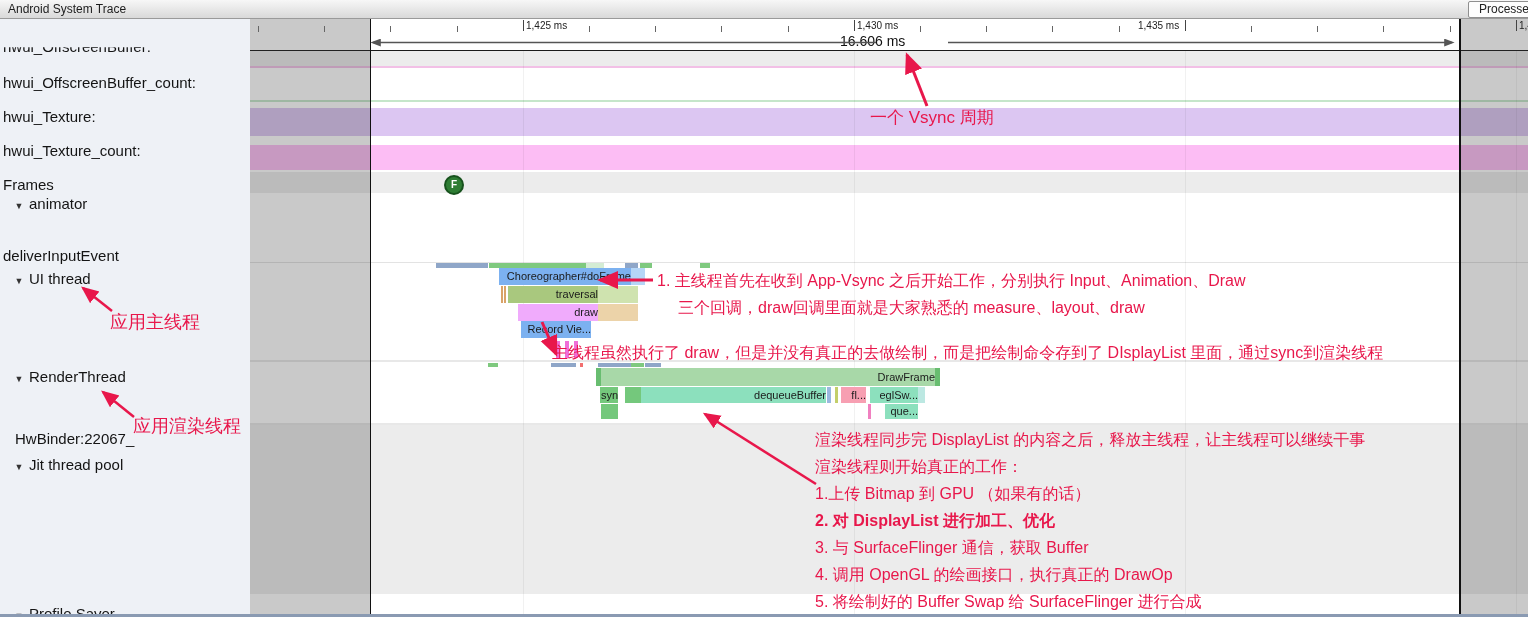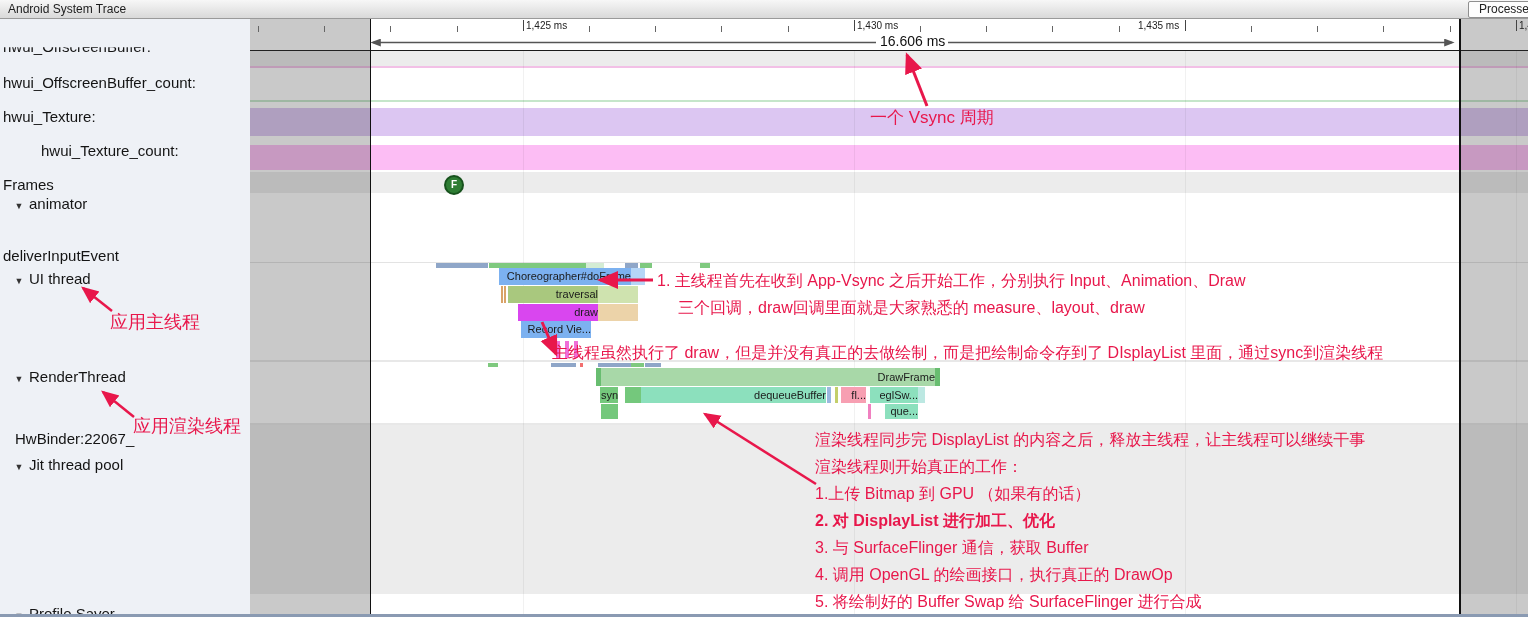--- a/index.html
+++ b/index.html
@@ -39,21 +39,21 @@
 
 <div id="root">
   <div id="titlebar" class="abs">
     <div id="title" class="abs">Android System Trace</div>
   </div>
   <div id="processes-btn" class="abs">Processes</div>
   <div id="sidebar" class="abs">
       <div class="side-item clip-top" style="top: 19px;"><span class="side-noarrow"></span><span>hwui_OffscreenBuffer:</span></div>
       <div class="side-item" style="top: 55px;"><span class="side-noarrow"></span><span>hwui_OffscreenBuffer_count:</span></div>
       <div class="side-item" style="top: 89px;"><span class="side-noarrow"></span><span>hwui_Texture:</span></div>
-      <div class="side-item" style="top: 123px; margin-left: 38px;"><span class="side-noarrow"></span><span>hwui_Texture_count:</span></div>
+      <div class="side-item" style="top: 123px;"><span class="side-noarrow"></span><span>hwui_Texture_count:</span></div>
       <div class="side-item" style="top: 157px;"><span class="side-noarrow"></span><span>Frames</span></div>
       <div class="side-item" style="top: 176px;"><span class="side-arrow">▼</span><span>animator</span></div>
       <div class="side-item" style="top: 228px;"><span class="side-noarrow"></span><span>deliverInputEvent</span></div>
       <div class="side-item" style="top: 251px;"><span class="side-arrow">▼</span><span>UI thread</span></div>
       <div class="side-item" style="top: 349px;"><span class="side-arrow">▼</span><span>RenderThread</span></div>
       <div class="side-item" style="top: 411px; margin-left: 12px;"><span class="side-noarrow"></span><span>HwBinder:22067_</span></div>
       <div class="side-item" style="top: 437px;"><span class="side-arrow">▼</span><span>Jit thread pool</span></div>
       <div class="side-item clip-bottom" style="top: 586px;"><span class="side-arrow">▼</span><span>Profile Saver</span></div>
     </div>
   <div id="tl" class="abs">
@@ -103,21 +103,21 @@
       <div class="slice" style="left: 327px; top: 263px; width: 13px; height: 5px; background: rgb(143, 166, 200); line-height: 5px;"></div>
       <div class="slice" style="left: 342px; top: 263px; width: 12px; height: 5px; background: rgb(127, 201, 127); line-height: 5px;"></div>
       <div class="slice" style="left: 402px; top: 263px; width: 10px; height: 5px; background: rgb(127, 201, 127); line-height: 5px;"></div>
       <div class="slice" style="left: 1230px; top: 263px; width: 48px; height: 5px; background: rgb(123, 157, 201); line-height: 5px;"></div>
       <div class="slice" style="left: 201px; top: 268px; width: 132px; height: 17px; background: rgb(124, 177, 240); line-height: 17px;">Choreographer#doFrame</div>
       <div class="slice" style="left: 333px; top: 268px; width: 14px; height: 17px; background: rgb(181, 214, 247); line-height: 17px;"></div>
       <div class="slice" style="left: 203px; top: 286px; width: 2px; height: 17px; background: rgb(217, 163, 104); line-height: 17px;"></div>
       <div class="slice" style="left: 206px; top: 286px; width: 2px; height: 17px; background: rgb(217, 163, 104); line-height: 17px;"></div>
       <div class="slice" style="left: 210px; top: 286px; width: 90px; height: 17px; background: rgb(169, 200, 126); line-height: 17px;">traversal</div>
       <div class="slice" style="left: 300px; top: 286px; width: 40px; height: 17px; background: rgb(207, 227, 175); line-height: 17px;"></div>
-      <div class="slice" style="left: 220px; top: 304px; width: 80px; height: 17px; background: #d946ef; line-height: 17px;">draw</div>
+      <div class="slice" style="left: 220px; top: 304px; width: 80px; height: 17px; background: #f0abfc; line-height: 17px;">draw</div>
       <div class="slice" style="left: 300px; top: 304px; width: 40px; height: 17px; background: rgb(236, 211, 169); line-height: 17px;"></div>
       <div class="slice" style="left: 223px; top: 321px; width: 70px; height: 17px; background: rgb(124, 177, 240); line-height: 17px;">Record Vie...</div>
       <div class="slice" style="left: 258px; top: 341px; width: 4px; height: 17px; background: rgb(240, 111, 217); line-height: 17px;"></div>
       <div class="slice" style="left: 267px; top: 341px; width: 4px; height: 17px; background: rgb(240, 111, 217); line-height: 17px;"></div>
       <div class="slice" style="left: 276px; top: 341px; width: 4px; height: 17px; background: rgb(240, 111, 217); line-height: 17px;"></div>
       <div class="slice" style="left: 190px; top: 363px; width: 10px; height: 4px; background: rgb(127, 201, 127); line-height: 4px;"></div>
       <div class="slice" style="left: 253px; top: 363px; width: 25px; height: 4px; background: rgb(143, 166, 200); line-height: 4px;"></div>
       <div class="slice" style="left: 282px; top: 363px; width: 3px; height: 4px; background: rgb(242, 111, 111); line-height: 4px;"></div>
       <div class="slice" style="left: 300px; top: 363px; width: 33px; height: 4px; background: rgb(143, 166, 200); line-height: 4px;"></div>
       <div class="slice" style="left: 333px; top: 363px; width: 13px; height: 4px; background: rgb(127, 201, 127); line-height: 4px;"></div>
@@ -172,14 +172,14 @@
       <div class="anno" style="left: 552px; top: 343px; font-size: 16px; color: rgb(232, 23, 75);">主线程虽然执行了 draw，但是并没有真正的去做绘制，而是把绘制命令存到了 DIsplayList 里面，通过sync到渲染线程</div>
       <div class="anno" style="left: 815px; top: 430px; font-size: 16px; color: rgb(232, 23, 75);">渲染线程同步完 DisplayList 的内容之后，释放主线程，让主线程可以继续干事</div>
       <div class="anno" style="left: 815px; top: 457px; font-size: 16px; color: rgb(232, 23, 75);">渲染线程则开始真正的工作：</div>
       <div class="anno" style="left: 815px; top: 484px; font-size: 16px; color: rgb(232, 23, 75);">1.上传 Bitmap 到 GPU （如果有的话）</div>
       <div class="anno" style="left: 815px; top: 511px; font-size: 16px; color: rgb(232, 23, 75); font-weight: bold;">2. 对 DisplayList 进行加工、优化</div>
       <div class="anno" style="left: 815px; top: 538px; font-size: 16px; color: rgb(232, 23, 75);">3. 与 SurfaceFlinger 通信，获取 Buffer</div>
       <div class="anno" style="left: 815px; top: 565px; font-size: 16px; color: rgb(232, 23, 75);">4. 调用 OpenGL 的绘画接口，执行真正的 DrawOp</div>
       <div class="anno" style="left: 815px; top: 592px; font-size: 16px; color: rgb(232, 23, 75);">5. 将绘制好的 Buffer Swap 给 SurfaceFlinger 进行合成</div>
     </div>
   <div id="bottombar" class="abs"></div>
-<div id="measure-label" style="left: 880px; top: 33px;">16.606 ms</div>
+<div id="measure-label" style="left: 840px; top: 33px;">16.606 ms</div>
   </div>
 
 </body></html>

